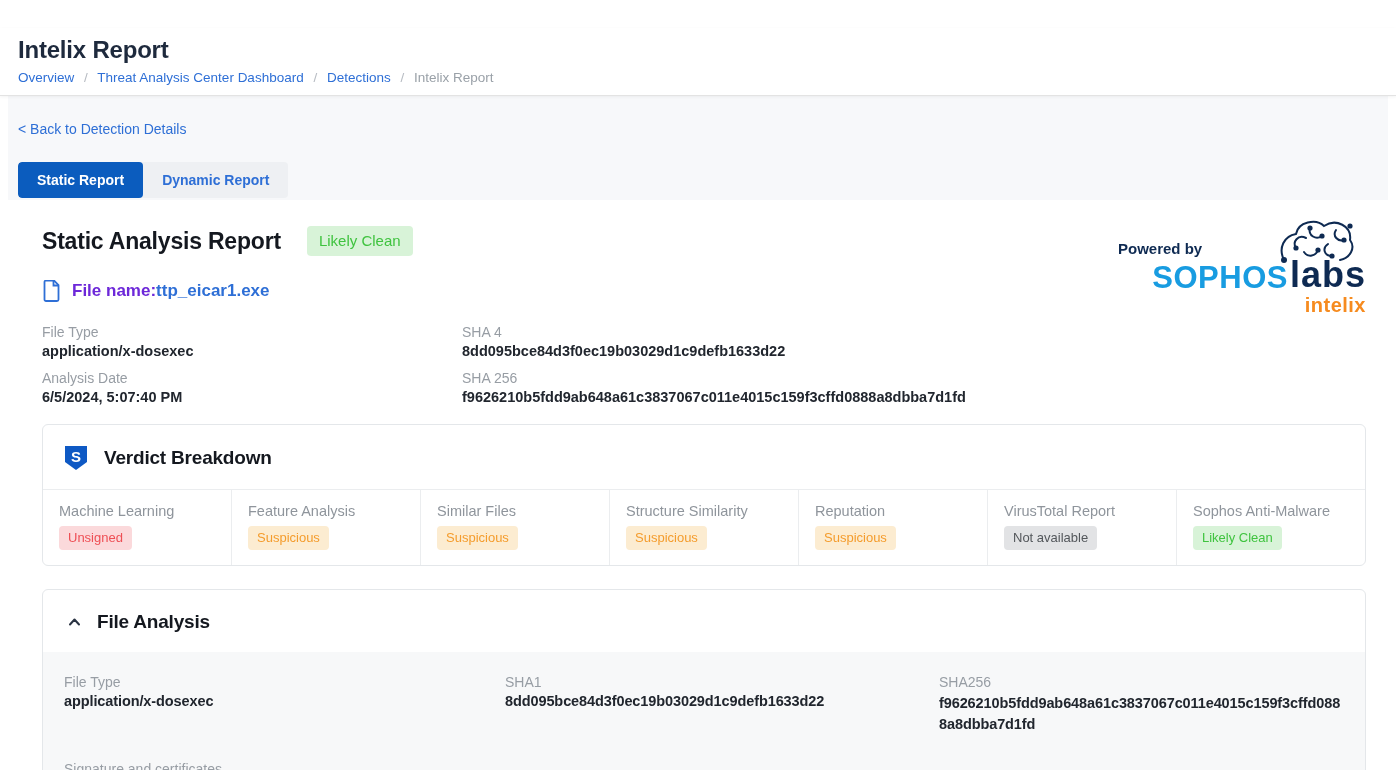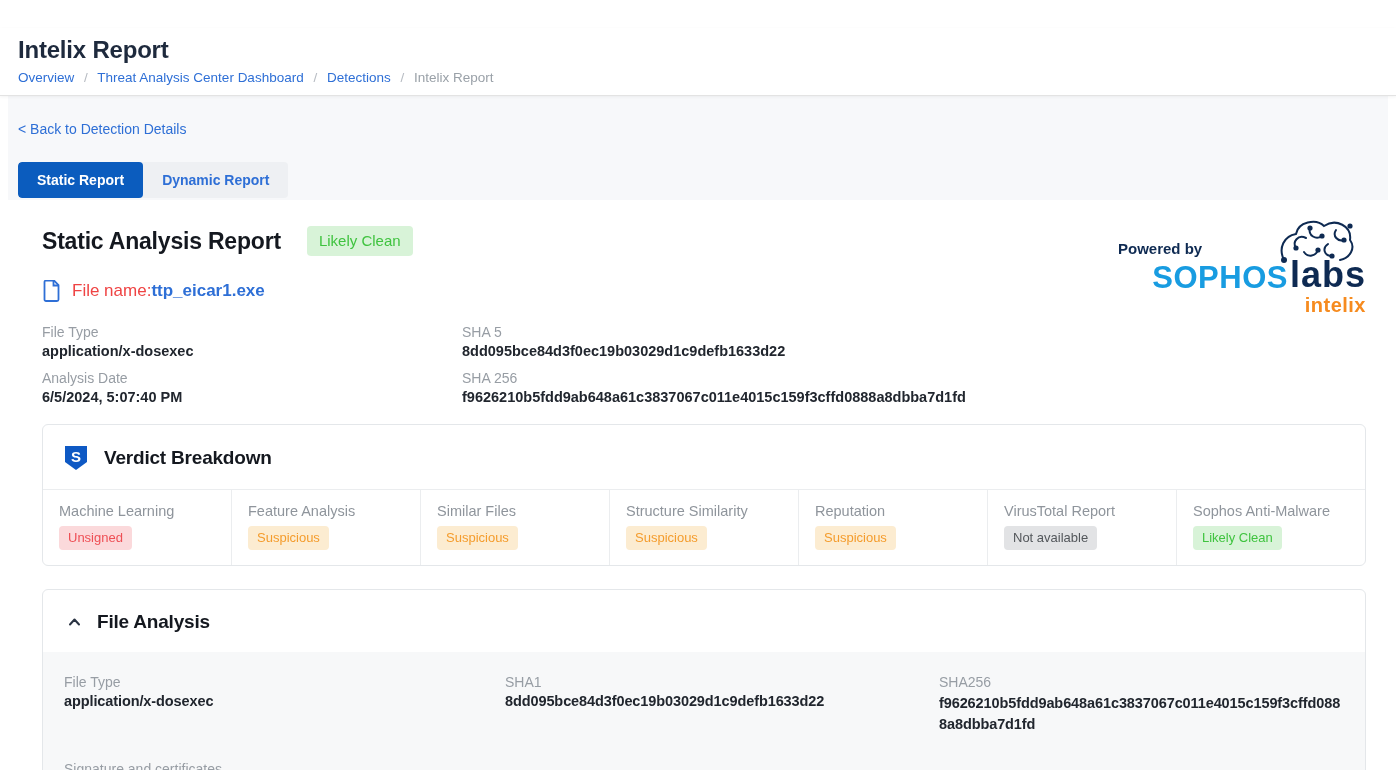--- a/index.html
+++ b/index.html
@@ -45,21 +45,21 @@
     text-align:left; margin:14px 0 0 4px; }
   .brand-line { display:flex; align-items:flex-end; justify-content:flex-end; line-height:1; }
   .brand-sophos { color:var(--brand-blue); font-size:31px; font-weight:700; letter-spacing:.5px; }
   .brand-labs { color:var(--brand-navy); font-size:36px; font-weight:700; letter-spacing:1px; margin-left:2px; }
   .brand-intelix { color:var(--brand-orange); font-size:20px; font-weight:700;
     text-align:right; margin-top:1px; letter-spacing:.5px; }
 
   
   .file-name-row { display:flex; align-items:center; margin-top:24px; }
   .file-icon { margin-right:11px; display:inline-flex; }
-  .file-name-label { font-size:17px; font-weight:400; color:#ef4444; }
+  .file-name-label { font-size:17px; font-weight:700; color:#6d28d9; }
   .file-name-value { font-size:17px; font-weight:600; color:var(--link-blue);
     margin-left:0; cursor:pointer; }
 
   
   .meta-grid { display:grid; grid-template-columns:420px 1fr; row-gap:11px; margin-top:22px; }
   .meta-cell .label, .label { font-size:14px; color:#979da4; }
   .meta-cell .value, .value { font-size:14.5px; font-weight:700; color:#21262e; margin-top:3px; }
 
   
   .card { border:1px solid #e4e7ea; border-radius:6px; background:#fff; margin-top:19px;
@@ -152,21 +152,21 @@
       <span class="file-name-label">File name:</span>
       <span class="file-name-value">ttp_eicar1.exe</span>
     </div>
 
     <div class="meta-grid">
       <div class="meta-cell">
         <div class="label">File Type</div>
         <div class="value">application/x-dosexec</div>
       </div>
       <div class="meta-cell">
-        <div class="label">SHA 5</div>
+        <div class="label">SHA 4</div>
         <div class="value">8dd095bce84d3f0ec19b03029d1c9defb1633d22</div>
       </div>
       <div class="meta-cell">
         <div class="label">Analysis Date</div>
         <div class="value">6/5/2024, 5:07:40 PM</div>
       </div>
       <div class="meta-cell">
         <div class="label">SHA 256</div>
         <div class="value">f9626210b5fdd9ab648a61c3837067c011e4015c159f3cffd0888a8dbba7d1fd</div>
       </div>

